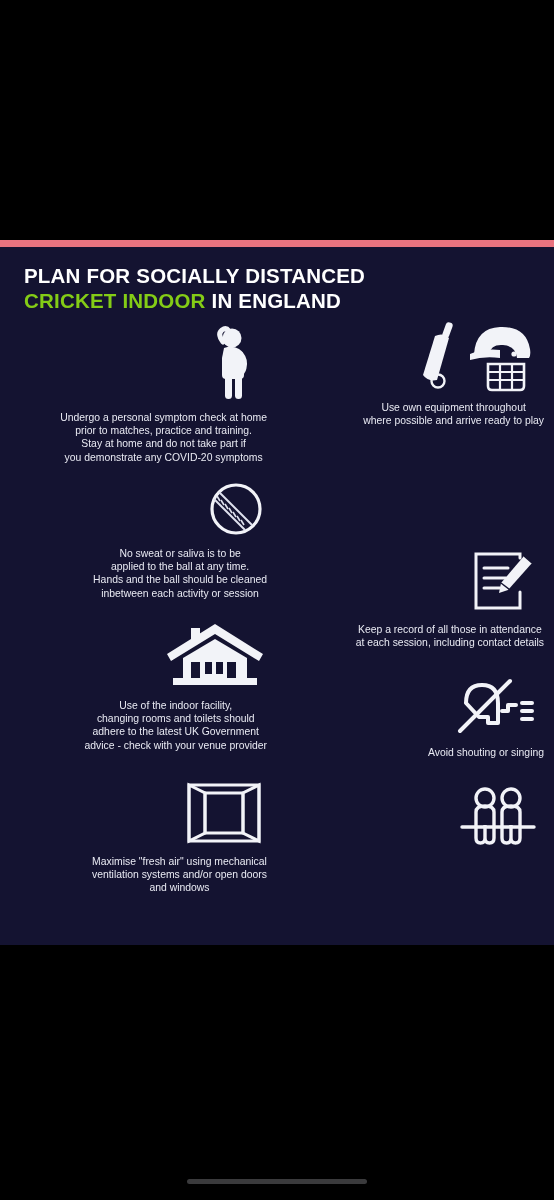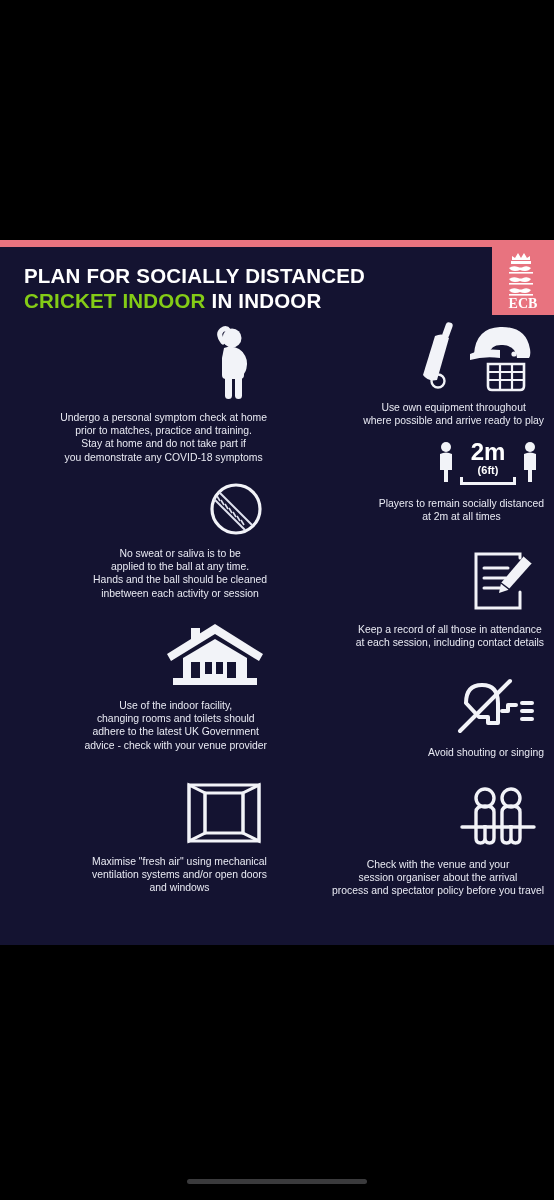--- a/index.html
+++ b/index.html
@@ -79,40 +79,23 @@
 
 <div class="screen">
 
   <div class="poster">
 
     <div class="top-rule"></div>
 
     <div class="header">
       <div class="title-wrap">
         <div class="title-l1">PLAN FOR SOCIALLY DISTANCED</div>
-        <div class="title-l2"><span class="accent">CRICKET INDOOR</span><span> IN INDOOR</span></div>
+        <div class="title-l2"><span class="accent">CRICKET INDOOR</span><span> IN ENGLAND</span></div>
       </div>
 
-      <div class="ecb-badge">
-        <svg width="46" height="62" viewBox="0 0 46 62">
-
-          <path d="M12 10 L12 6 L15 8 L18 3 L21 8 L24 3 L27 8 L30 6 L30 10 Z" fill="#ffffff"></path>
-          <rect x="11" y="11" width="20" height="3" fill="#ffffff"></rect>
-
-          <g fill="#ffffff">
-            <path d="M9 18 q4-3 9-1 q3 1 5 0 q4-2 8 1 q-2 3-6 3 q-3 0-5-1 q-2 1-5 1 q-4 0-6-3 Z"></path>
-            <rect x="9" y="22" width="24" height="1.6"></rect>
-            <path d="M9 29 q4-3 9-1 q3 1 5 0 q4-2 8 1 q-2 3-6 3 q-3 0-5-1 q-2 1-5 1 q-4 0-6-3 Z"></path>
-            <rect x="9" y="33" width="24" height="1.6"></rect>
-            <path d="M9 40 q4-3 9-1 q3 1 5 0 q4-2 8 1 q-2 3-6 3 q-3 0-5-1 q-2 1-5 1 q-4 0-6-3 Z"></path>
-            <rect x="9" y="44" width="24" height="1.6"></rect>
-          </g>
-          <text x="23" y="58" text-anchor="middle" font-family="Liberation Serif, serif" font-size="14" font-weight="bold" fill="#ffffff">ECB</text>
-        </svg>
-      </div>
     </div>
 
     <div class="cols">
 
       <div class="col">
 
         <div class="block b l1">
           <div class="icon">
             <svg width="74" height="78" viewBox="0 0 74 78">
               <g fill="#f2f3f8">
@@ -126,21 +109,21 @@
                 <path d="M48 30 q5 6 3 14 q-1 5-5 6" stroke="#f2f3f8" stroke-width="5" fill="none" stroke-linecap="round"></path>
 
                 <rect x="32" y="50" width="7" height="25" rx="3.5"></rect>
                 <rect x="42" y="50" width="7" height="25" rx="3.5"></rect>
               </g>
             </svg>
           </div>
           <div class="caption">Undergo a personal symptom check at home
 prior to matches, practice and training.
 Stay at home and do not take part if
-you demonstrate any COVID-18 symptoms</div>
+you demonstrate any COVID-20 symptoms</div>
         </div>
 
         <div class="block b l2">
           <div class="icon">
             <svg width="62" height="58" viewBox="0 0 62 58">
               <circle cx="31" cy="29" r="24" fill="none" stroke="#f2f3f8" stroke-width="3.2"></circle>
               <path d="M14 12 q16 16 33 33" fill="none" stroke="#dfe1ee" stroke-width="2"></path>
               <path d="M9 19 q16 16 31 31" fill="none" stroke="#dfe1ee" stroke-width="2"></path>
               <g stroke="#dfe1ee" stroke-width="1.6">
                 <path d="M12 16 l3 5"></path>
@@ -235,42 +218,20 @@
 
                 <circle cx="110" cy="34" r="2.6"></circle>
                   <circle cx="117" cy="34" r="2.6"></circle>
               </g>
             </svg>
           </div>
           <div class="caption">Use own equipment throughout
 where possible and arrive ready to play</div>
         </div>
 
-        <div class="block b r2">
-          <div class="icon">
-            <svg width="112" height="50" viewBox="0 0 112 50">
-              <g fill="#f2f3f8">
-
-                <circle cx="14" cy="9" r="5"></circle>
-                <path d="M8 16 q6-3 12 0 l0 16 l-4 0 l0 12 l-4 0 l0-12 l-4 0 Z"></path>
-
-                <circle cx="98" cy="9" r="5"></circle>
-                <path d="M92 16 q6-3 12 0 l0 16 l-4 0 l0 12 l-4 0 l0-12 l-4 0 Z"></path>
-
-                <rect x="28" y="44" width="56" height="3"></rect>
-                <rect x="28" y="39" width="3" height="8"></rect>
-                <rect x="81" y="39" width="3" height="8"></rect>
-              </g>
-              <text x="56" y="22" text-anchor="middle" font-family="Liberation Sans, sans-serif" font-size="24" font-weight="bold" fill="#ffffff">2m</text>
-              <text x="56" y="36" text-anchor="middle" font-family="Liberation Sans, sans-serif" font-size="11" font-weight="bold" fill="#ffffff">(6ft)</text>
-            </svg>
-          </div>
-          <div class="caption">Players to remain socially distanced
-at 2m at all times</div>
-        </div>
 
         <div class="block b r3">
           <div class="icon">
             <svg width="82" height="64" viewBox="0 0 82 64">
               <g fill="none" stroke="#f2f3f8" stroke-width="3" stroke-linecap="round">
                 <path d="M58 8 l0-4 l-44 0 l0 54 l44 0 l0-16"></path>
                 <path d="M22 18 l24 0"></path>
                 <path d="M22 28 l22 0"></path>
                 <path d="M22 38 l16 0"></path>
               </g>
@@ -313,23 +274,20 @@
                 <circle cx="33" cy="13" r="9"></circle>
                 <path d="M24 27 q0-6 9-6 q9 0 9 6 l0 26 q0 5-4.5 5 q-4.5 0-4.5-5 l0-13 l0 13 q0 5-4.5 5 q-4.5 0-4.5-5 Z"></path>
 
                 <circle cx="59" cy="13" r="9"></circle>
                 <path d="M50 27 q0-6 9-6 q9 0 9 6 l0 26 q0 5-4.5 5 q-4.5 0-4.5-5 l0-13 l0 13 q0 5-4.5 5 q-4.5 0-4.5-5 Z"></path>
 
                 <path d="M10 42 l72 0"></path>
               </g>
             </svg>
           </div>
-          <div class="caption">Check with the venue and your
-session organiser about the arrival
-process and spectator policy before you travel</div>
         </div>
 
       </div>
     </div>
   </div>
 
   <div class="home-indicator"></div>
 </div>
 
 </body></html>

